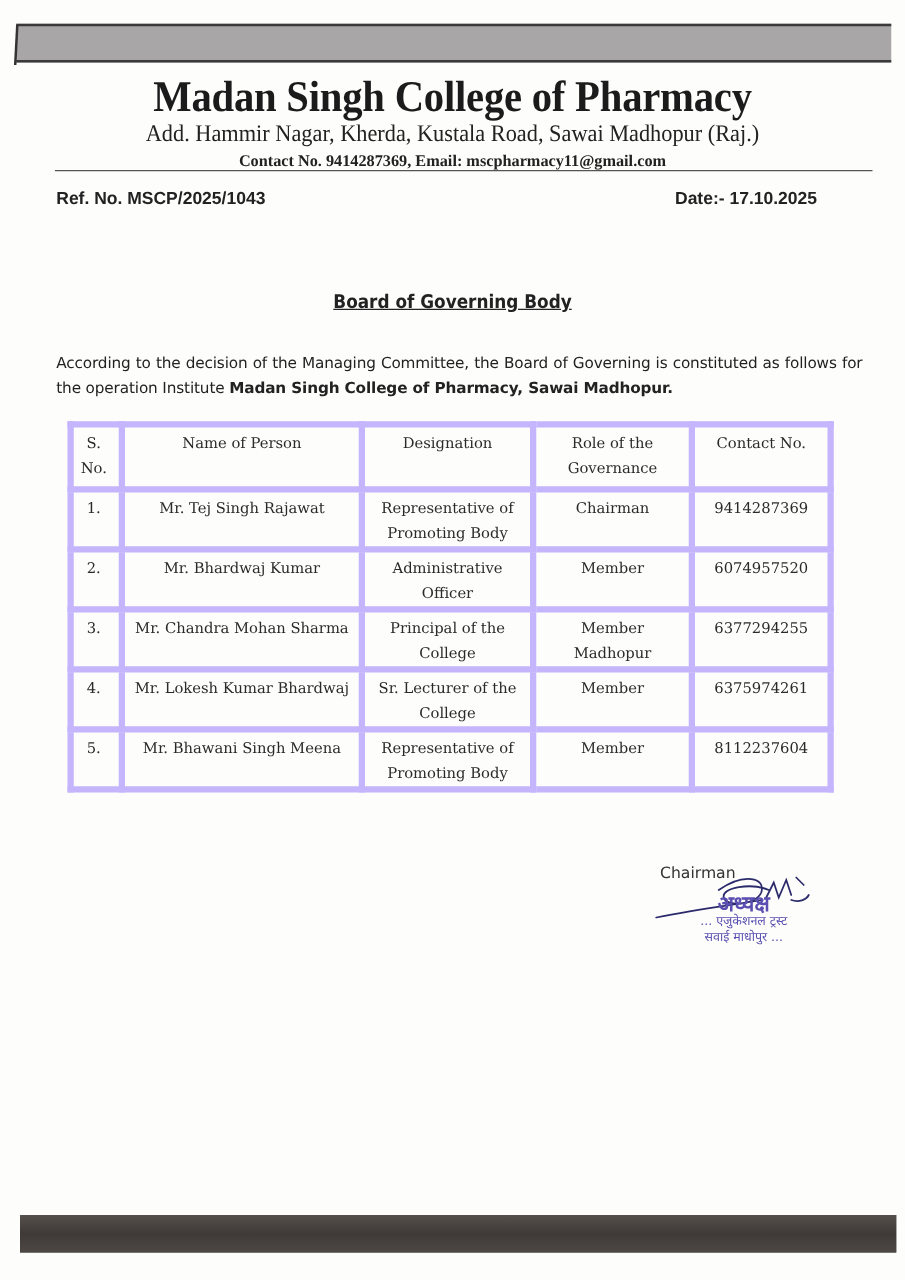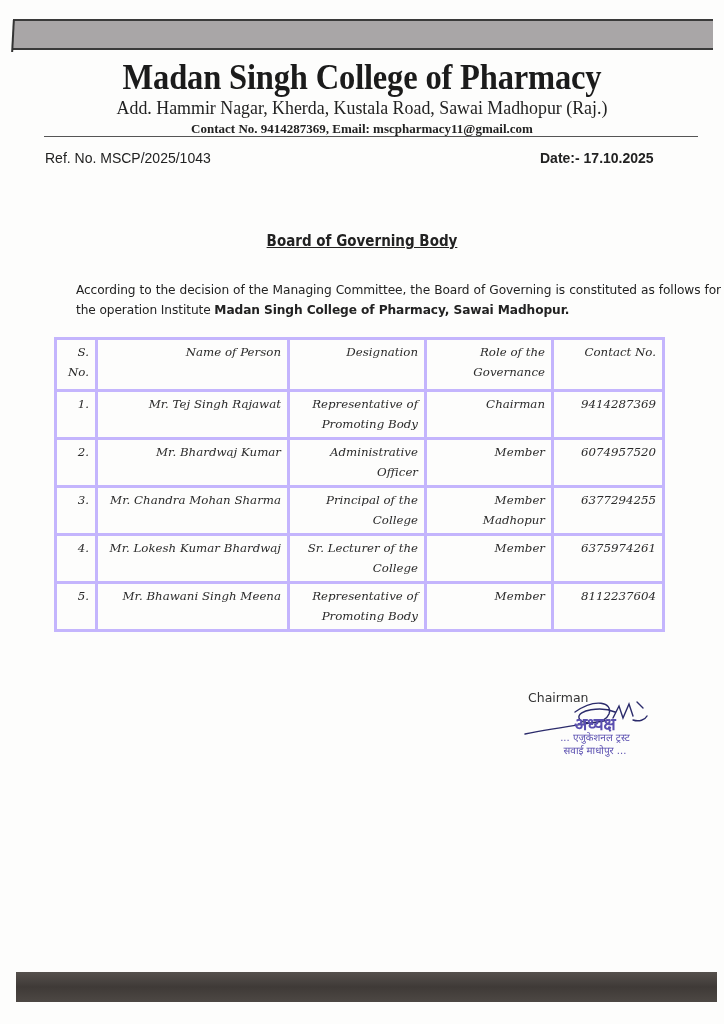--- a/index.html
+++ b/index.html
@@ -29,42 +29,42 @@
     .address {
       left:0; width:724px; top:97px; text-align:center;
       font-family:"Liberation Serif", serif; font-size:19px; line-height:22px; color:#222;
       transform:scaleX(0.94);
     }
     .contact {
       left:0; width:724px; top:121px; text-align:center;
       font-family:"Liberation Serif", serif; font-weight:bold; font-size:13px; line-height:16px; color:#222;
     }
     .header-rule { left:44px; top:136px; width:654px; height:1px; background:#555; }
-    .ref-no { left:45px; top:150px; font-weight:normal; font-size:14px; color:#222; }
+    .ref-no { left:45px; top:150px; font-weight:bold; font-size:14px; color:#222; }
     .date { left:540px; top:150px; font-weight:bold; font-size:14px; color:#222; }
     .doc-title {
       left:0; width:724px; top:232px; text-align:center;
       font-weight:bold; font-size:15px; text-decoration:underline; color:#222;
       font-family:"DejaVu Sans", sans-serif; transform:scaleX(0.9);
     }
     .intro {
       left:45px; top:280px; width:645px;
       font-family:"DejaVu Sans", sans-serif; font-size:12.2px; line-height:20px; color:#222;
-      text-align:justify; letter-spacing:-0.1px;margin-left:31px;
+      text-align:justify; letter-spacing:-0.1px;
     }
     .intro b { font-weight:bold; }
     table.board {
       position:absolute; left:54px; top:337px; border-collapse:collapse;
       font-family:"DejaVu Serif", serif; font-size:11.8px; color:#2a2a2a;
       table-layout:fixed;
     }
     table.board td, table.board th {
-      border:3px solid #c4b5fd; vertical-align:top; text-align:right;
+      border:5px solid #c4b5fd; vertical-align:top; text-align:center;
       padding:2px 6px 0 6px; line-height:20px; font-weight:normal;
-      height:48px; box-sizing:border-box;font-style:italic;
+      height:48px; box-sizing:border-box;
     }
     table.board th { height:52px; }
     table.board td.sno, table.board th.sno { padding-left:2px; }
     .c1 { width:41px; } .c2 { width:192px; } .c3 { width:137px; } .c4 { width:127px; } .c5 { width:111px; }
     .chairman-label { left:528px; top:690px; font-family:"DejaVu Sans", sans-serif; font-size:12.5px; color:#333; }
     .signature { left:505px; top:690px; width:160px; height:55px; }
     .stamp { left:530px; top:718px; width:130px; color:#5a4fb0; font-family:"DejaVu Sans", sans-serif; font-size:10px; line-height:13px; text-align:center; }
     .stamp .stamp-title { font-weight:bold; font-size:17px; }
   </style>
 </head>

